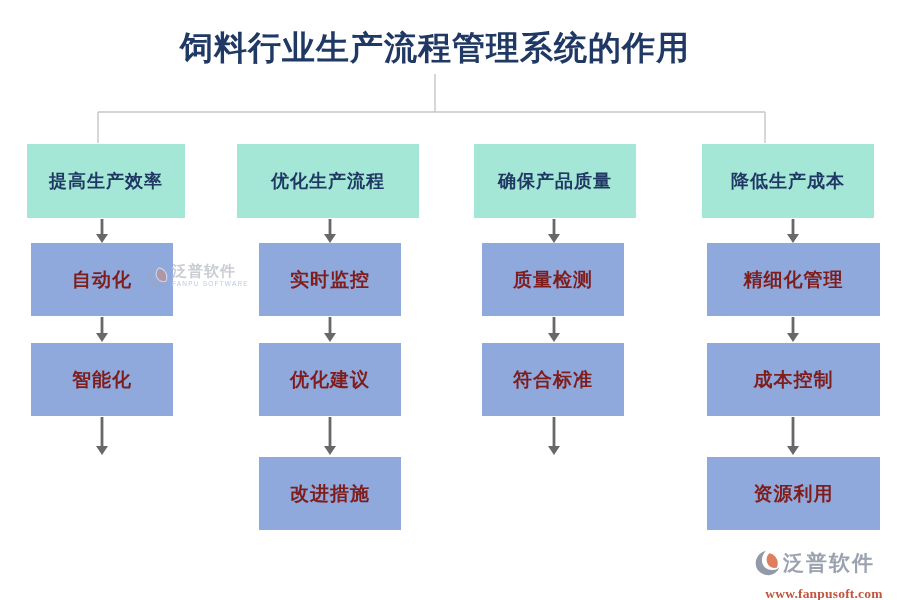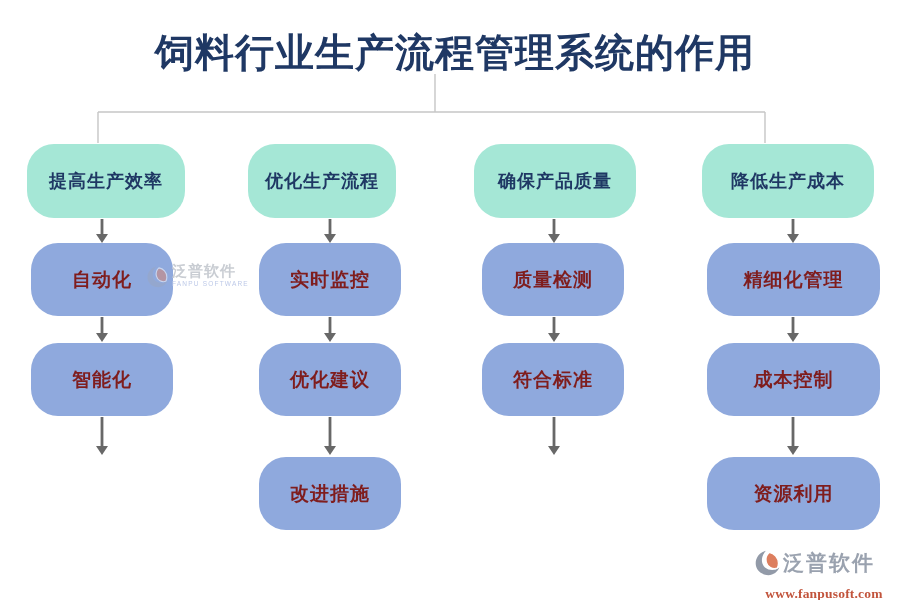--- a/index.html
+++ b/index.html
@@ -2,39 +2,38 @@
 <html style="--header-bg: #a5e7d6; --item-bg: #8fa9dd; --title-color: #1f3864; --brand-text: #9aa2af; --brand-url: #c2543c;"><head>
 <meta charset="utf-8">
 <style>
   html,body{margin:0;padding:0;background:#ffffff;}
   .canvas{
     position:relative;width:900px;height:600px;background:#fff;overflow:hidden;
     font-family:"Liberation Sans","DejaVu Sans",sans-serif;
   }
   .title{
     position:absolute;left:0;top:26px;width:870px;text-align:center;
-    font-size:39px;font-weight:700;color:var(--title-color,#1f3864);letter-spacing:1px;padding-left:20px;
+    font-size:33px;font-weight:700;color:var(--title-color,#1f3864);letter-spacing:1px;
   }
   svg.layer{position:absolute;left:0;top:0;}
   .box{
     position:absolute;display:flex;align-items:center;justify-content:center;
     box-sizing:border-box;
-    border-radius:27px;
   }
   .header{
     top:144px;height:74px;background:var(--header-bg,#a5e7d6);
     color:var(--title-color,#1f3864);font-size:18px;font-weight:700;letter-spacing:1px;
   }
   .item{
     height:73px;background:var(--item-bg,#8fa9dd);
     color:#7f1d1d;font-size:19px;font-weight:700;letter-spacing:1px;
   }
   .row1{top:243px}.row2{top:343px}.row3{top:457px}
   .c1h{left:27px;width:158px}.c1{left:31px;width:142px}
-  .c2h{left:248px;width:148px}.c2{left:259px;width:142px}
+  .c2h{left:237px;width:182px}.c2{left:259px;width:142px}
   .c3h{left:474px;width:162px}.c3{left:482px;width:142px}
   .c4h{left:702px;width:172px}.c4{left:707px;width:173px}
 
   .watermark{
     position:absolute;left:146px;top:263px;display:flex;align-items:flex-start;gap:3px;
     pointer-events:none;
   }
   .watermark .wm-icon{opacity:.5;margin-top:2px;}
   .wm-text{display:flex;flex-direction:column;line-height:1;}
   .wm-name{font-size:15px;font-weight:700;color:#c9cdd3;letter-spacing:1px;}

